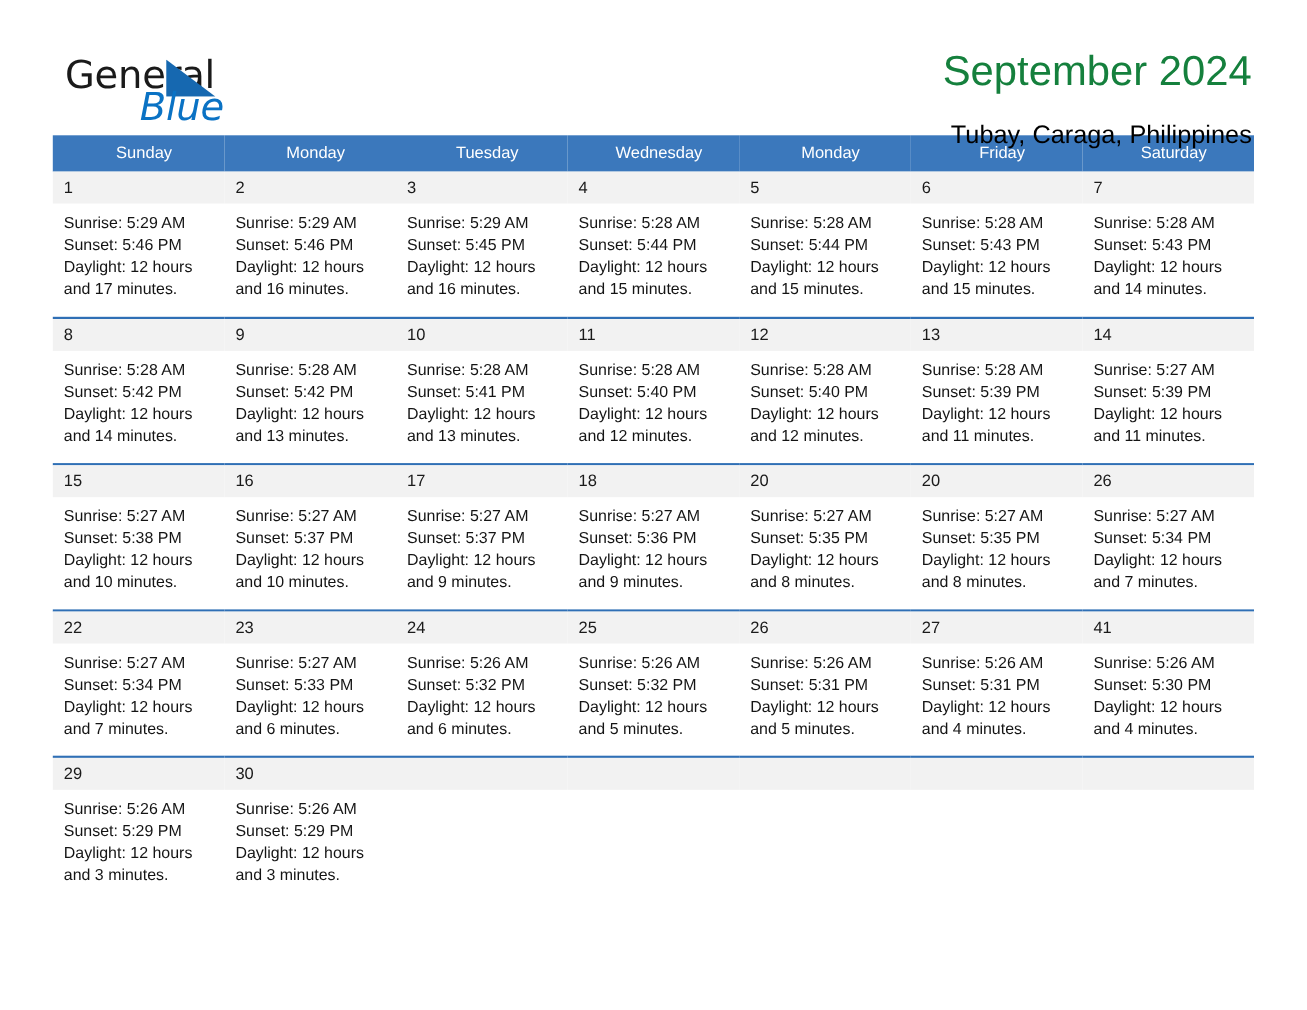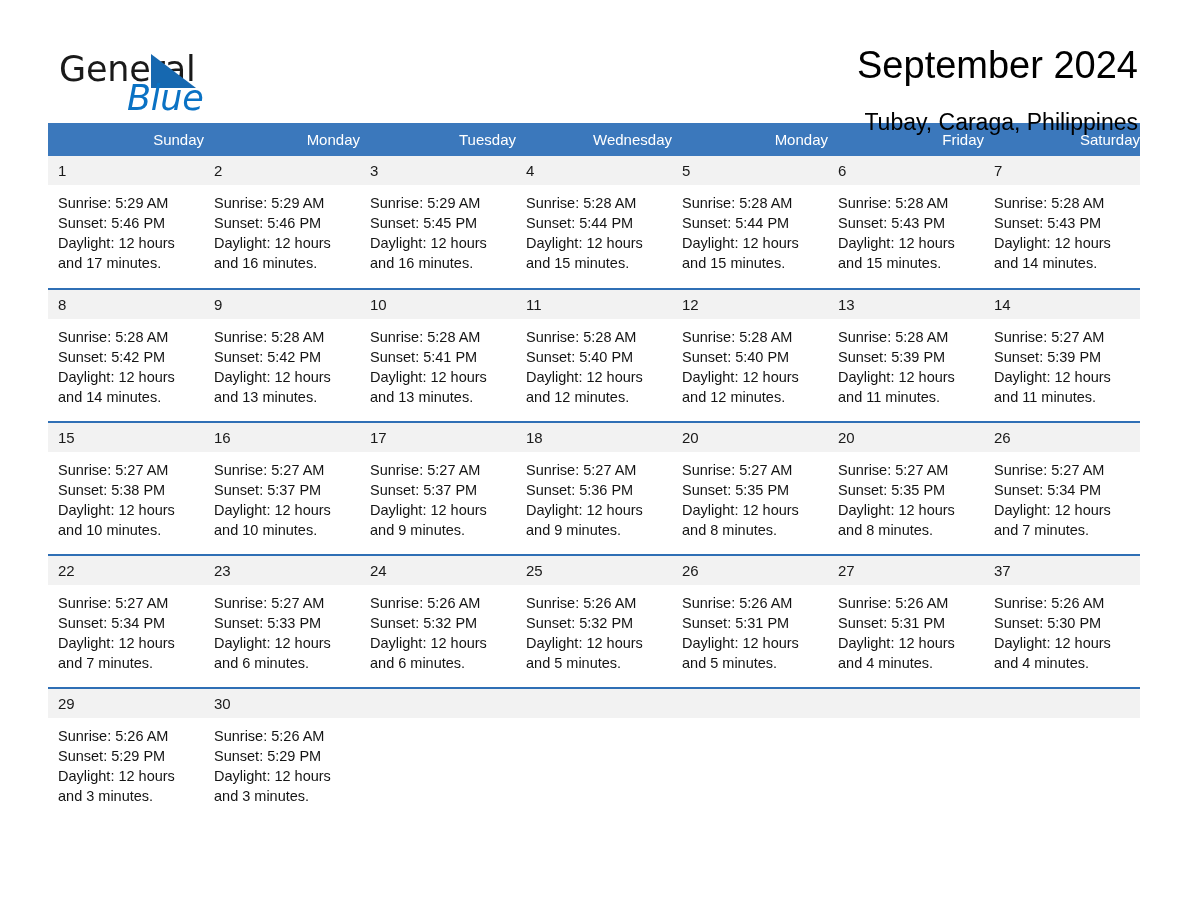--- a/index.html
+++ b/index.html
@@ -73,21 +73,21 @@
 
   .title-block {
     text-align: right;
     flex: 0 0 auto;
     padding-right: 2px;
   }
   .cal-title {
     font-size: 38px;
     font-weight: 400;
     line-height: 1.05;
-    color: #000000;
+    color: #15803d;
     white-space: nowrap;
     margin-left: 12px;
   }
   .cal-subtitle {
     margin-top: 24px;
     font-size: 23px;
     font-weight: 400;
     line-height: 1.05;
     color: #000;
     white-space: nowrap;
@@ -100,21 +100,21 @@
     border-collapse: collapse;
     table-layout: fixed;
   }
   .calendar col { width: 156px; }
 
   .calendar thead th {
     background: #3b78bc;
     color: #ffffff;
     font-size: 15px;
     font-weight: 400;
-    text-align: right;
+    text-align: center;
     padding: 7px 0 8px 10px;
     height: 18px;
     box-sizing: content-box;
     vertical-align: middle;
   }
 
   .week-row > td {
     padding: 0;
     vertical-align: top;
     border-top: 2px solid #2f6fb5;
@@ -494,21 +494,21 @@
               <div class="dayinfo">
                 <div>Sunrise: 5:26 AM</div>
                 <div>Sunset: 5:31 PM</div>
                 <div>Daylight: 12 hours</div>
                 <div>and 4 minutes.</div>
               </div>
             </div>
           </td>
         <td>
             <div class="daycell">
-              <div class="daynum">37</div>
+              <div class="daynum">41</div>
               <div class="dayinfo">
                 <div>Sunrise: 5:26 AM</div>
                 <div>Sunset: 5:30 PM</div>
                 <div>Daylight: 12 hours</div>
                 <div>and 4 minutes.</div>
               </div>
             </div>
           </td>
       </tr>
 

